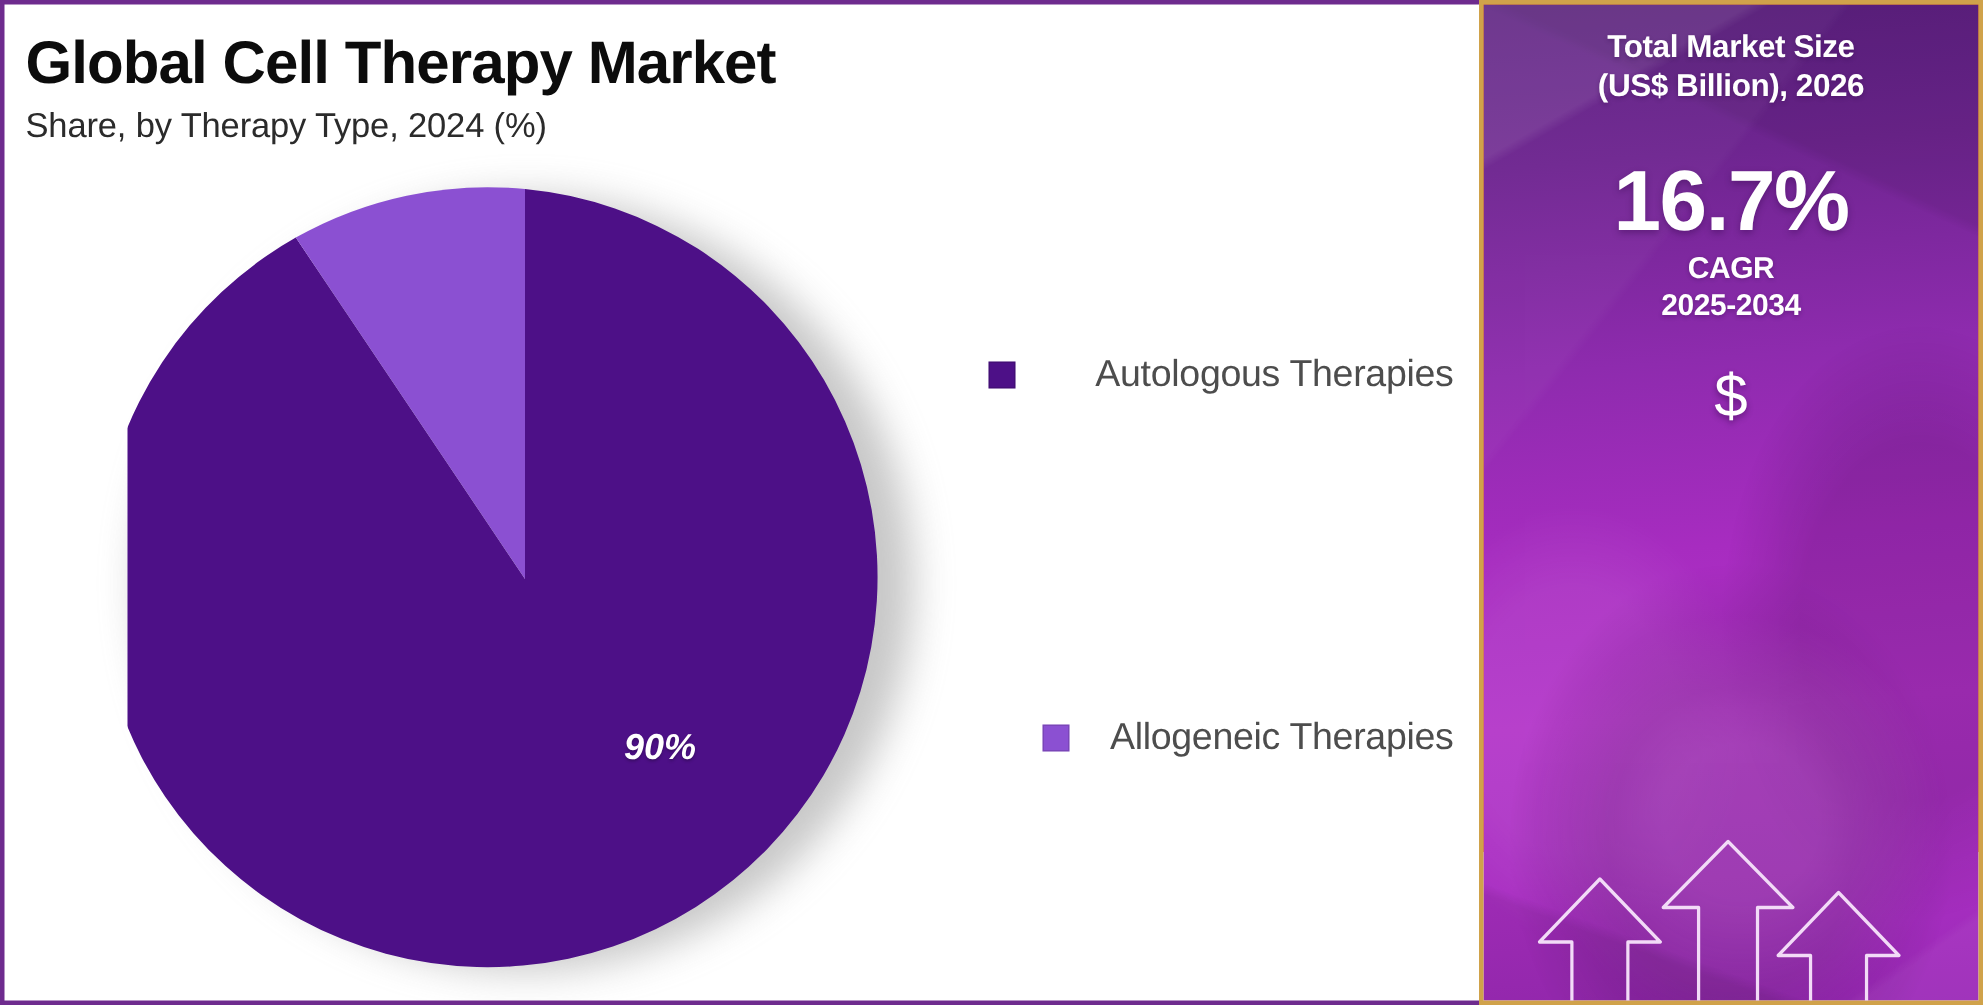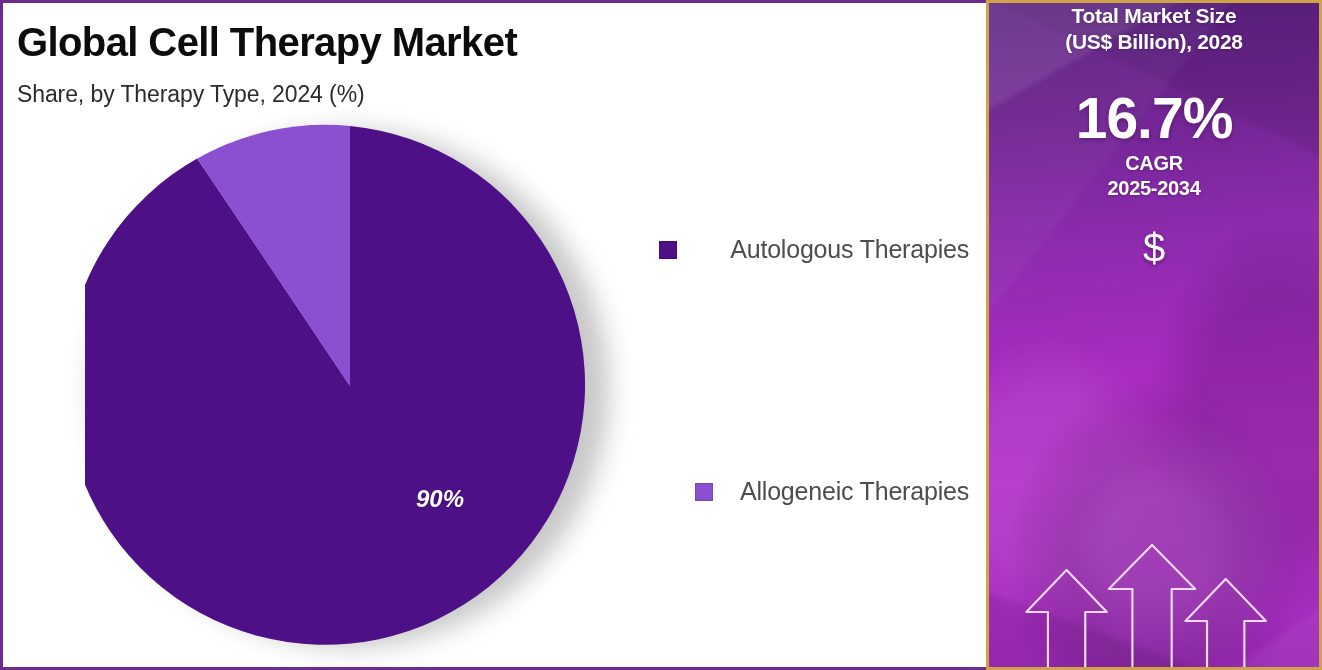--- a/index.html
+++ b/index.html
@@ -41,21 +41,21 @@
   .chart-title {
     font-size: 40px;
     font-weight: 700;
     letter-spacing: -0.6px;
     color: #0c0c0c;
     line-height: 1.05;
     white-space: nowrap;
   }
 
   .chart-subtitle {
-    margin-top: 18px;
+    margin-top: 7px;
     font-size: 23px;
     font-weight: 400;
     color: #2b2b2b;
     letter-spacing: -0.1px;
     white-space: nowrap;
   }
 
   .pie-wrap {
     position: absolute;
     left: 82px;
@@ -213,20 +213,21 @@
     font-weight: 700;
     letter-spacing: -1px;
     line-height: 1;
     text-shadow: 0 2px 5px rgba(40,0,60,0.35);
   }
 
   .stat-big.first { margin-top: 44px; }
   .stat-big.second { margin-top: 36px; font-size: 57px; }
 
   .stat-caption {
+    margin-top: 16px;
     font-size: 21px;
     font-weight: 700;
     line-height: 1.22;
     letter-spacing: -0.3px;
     text-shadow: 0 1px 3px rgba(40,0,60,0.3);
   }
 
   .stat-caption.small { font-size: 20px; margin-top: 4px; }
 
   .dollar {
@@ -283,21 +284,21 @@
 
   <div class="stat-panel" style="border-color: rgb(208, 162, 74);">
     <div class="stat-photo"></div>
     <div class="stat-facets"></div>
 
     <div class="stat-content">
 
 
       <div class="stat-caption">
         <div>Total Market Size</div>
-        <div>(US$ Billion), 2028</div>
+        <div>(US$ Billion), 2026</div>
       </div>
 
       <div class="stat-big second">16.7%</div>
       <div class="stat-caption small">
         <div>CAGR</div>
         <div>2025-2034</div>
       </div>
 
       <div class="dollar">$</div>
 

